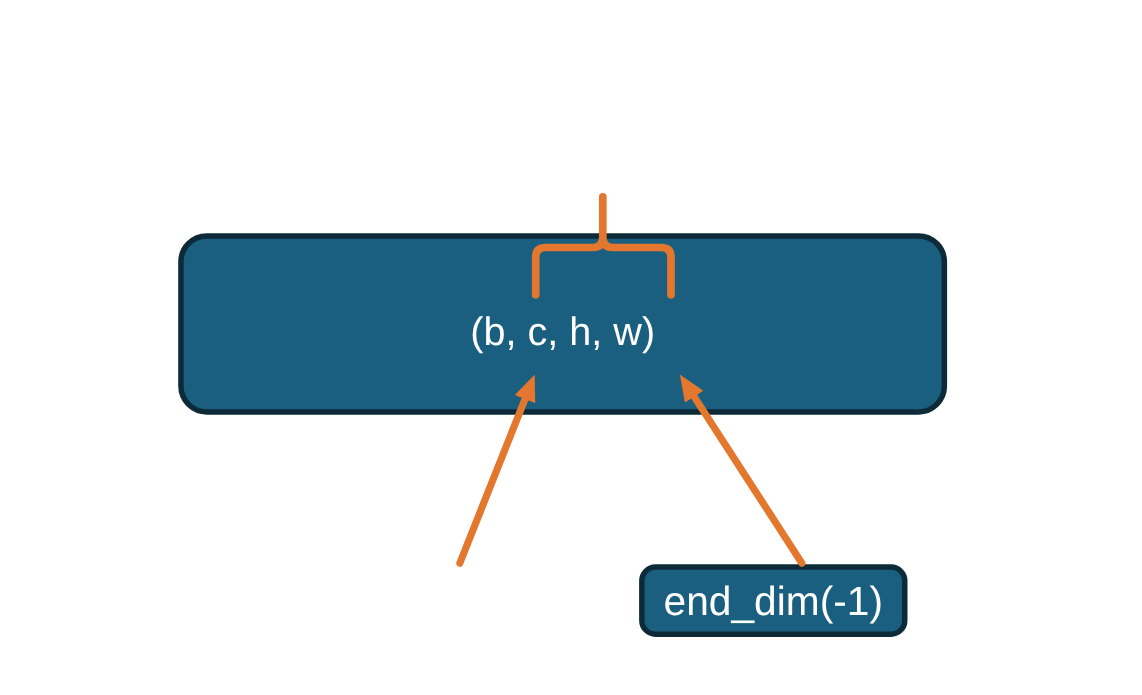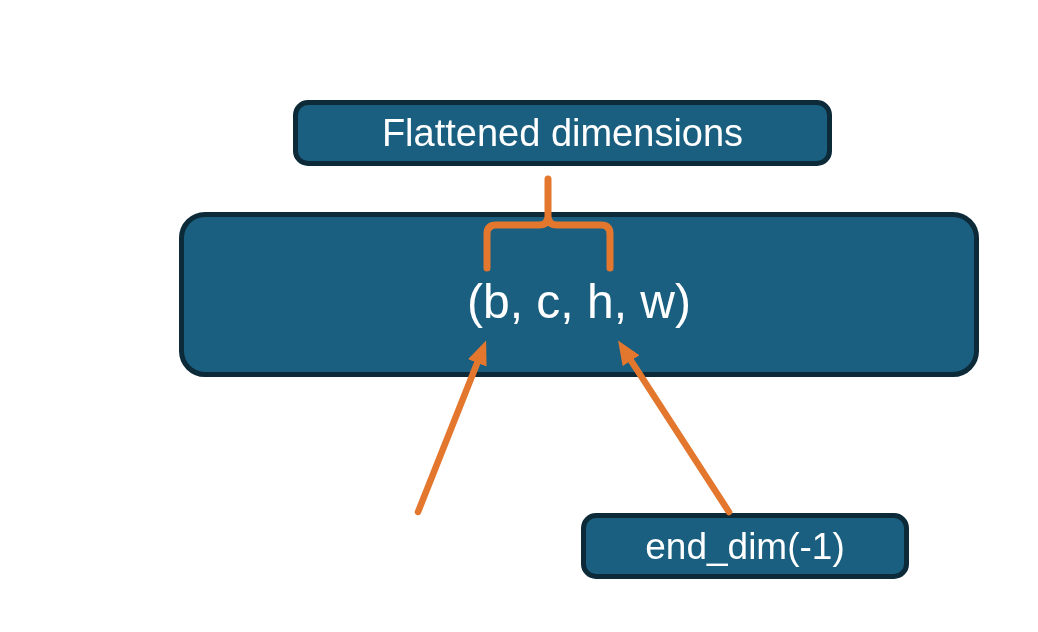--- a/index.html
+++ b/index.html
@@ -34,53 +34,50 @@
     text-align: center;
     line-height: 1;
   }
   .top-box {
     left: 293px; top: 100px;
     width: 539px; height: 66px;
     border-radius: 15px;
     font-size: 38px;
   }
   .main-box {
-    left: 179px; top: 212px;
-    width: 800px; height: 165px;
+    left: 162px; top: 212px;
+    width: 699px; height: 165px;
     border-radius: 26px;
-    font-size: 48px;
+    font-size: 36px;
     padding-top: 14px;
   }
   .start-box {
     left: 266px; top: 513px;
     width: 297px; height: 67px;
     border-radius: 15px;
     font-size: 37px;
   }
   .end-box {
     left: 581px; top: 513px;
-    width: 328px; height: 66px;
+    width: 244px; height: 66px;
     border-radius: 15px;
     font-size: 37px;
   }
   .overlay {
     position: absolute;
     left: 0; top: 0;
     width: 1038px; height: 632px;
     pointer-events: none;
   }
 </style>
 </head>
 <body>
 
 <div class="stage">
 
-  <div class="box top-box">
-    <span>Flattened dimensions</span>
-  </div>
 
   <div class="box main-box">
     <span>(b, c, h, w)</span>
   </div>
 
 
   <div class="box end-box">
     <span>end_dim(-1)</span>
   </div>
 

